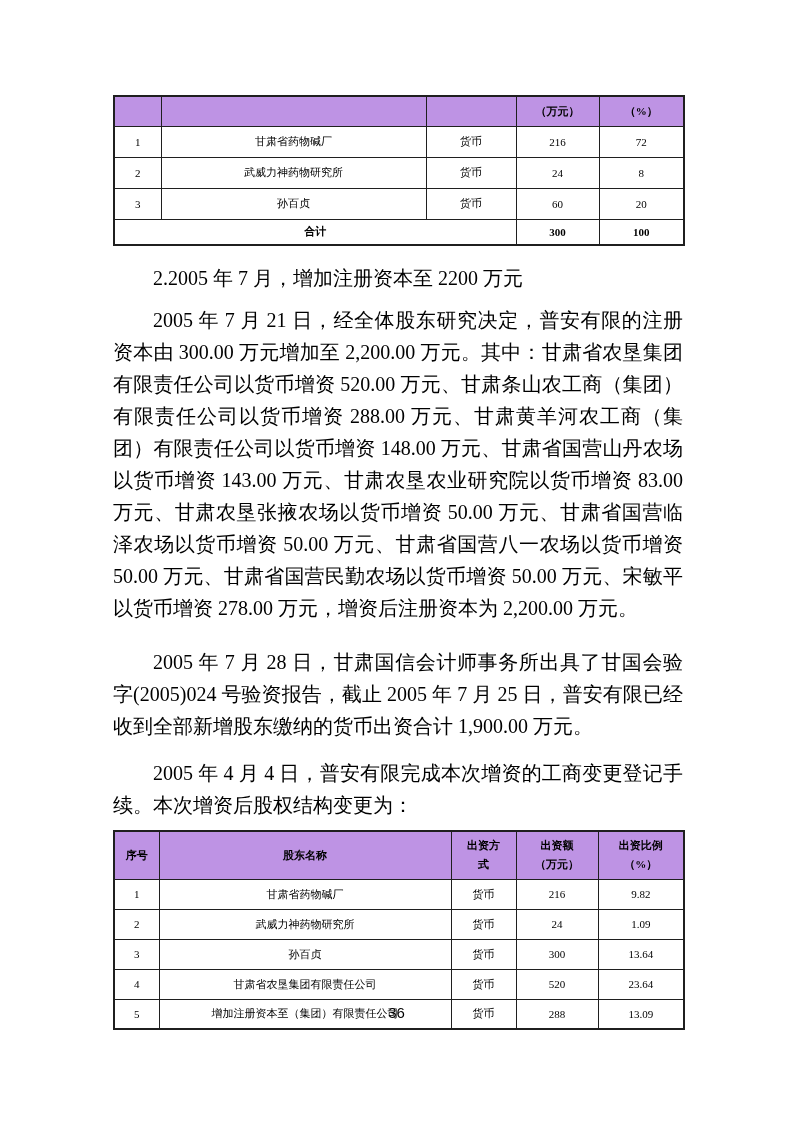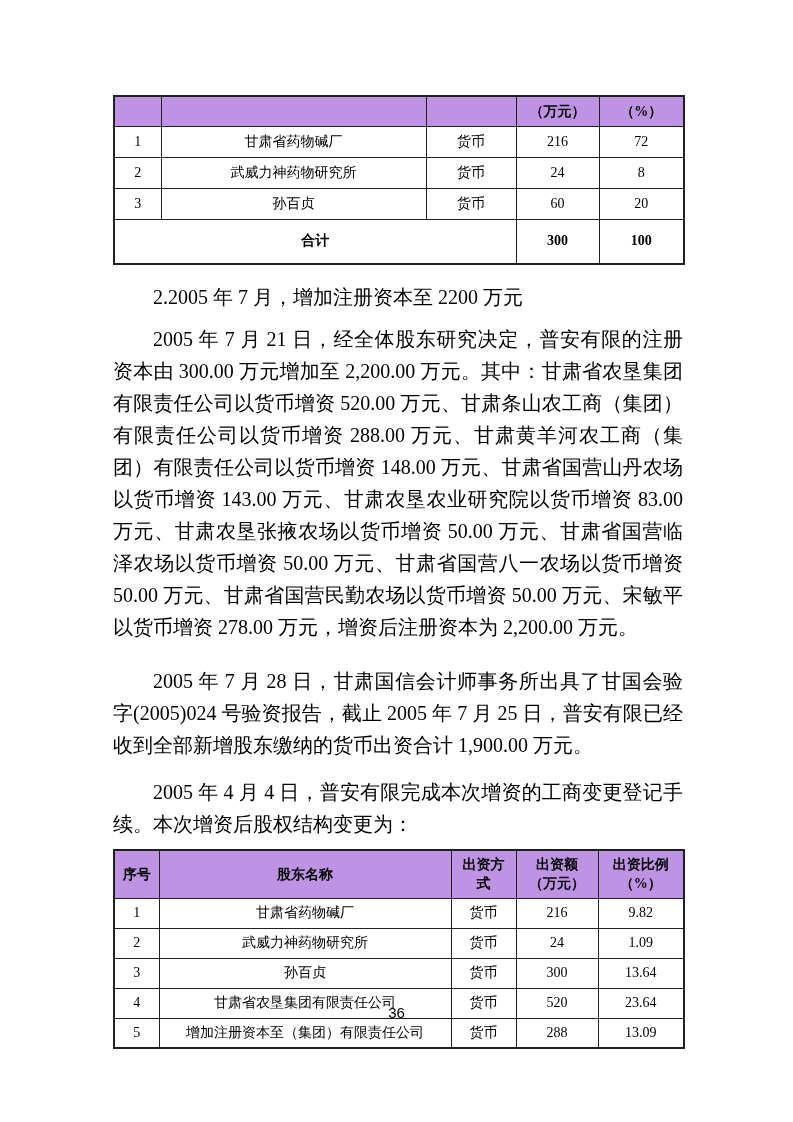--- a/index.html
+++ b/index.html
@@ -17,40 +17,40 @@
   }
   .content{
     position:absolute;
     left:113px;top:95px;
     width:570px;
   }
   table.doc-table{
     border-collapse:collapse;
     table-layout:fixed;
     width:570px;
-    font-size:14px;
+    font-size:11px;
   }
   table.doc-table td,table.doc-table th{
     border:1px solid var(--border-dark);
     padding:0;
     overflow:hidden;
     vertical-align:middle;
     text-align:center;
     font-weight:normal;
   }
   table.doc-table{border:2px solid var(--border-dark);}
   tr.head-row th{
     background:var(--header-purple);
     font-weight:bold;
     white-space:pre-line;
     line-height:19px;
   }
   .t1 tr.head-row{height:30px;}
   .t1 tr.data-row{height:31px;}
-  .t1 tr.total-row{height:45px;}
+  .t1 tr.total-row{height:26px;}
   .t2 tr.head-row{height:48px;}
   .t2 tr.data-row{height:30px;}
   td.num{text-align:right;padding-right:7px;}
   tr.total-row td{font-weight:bold;}
   .para{
     font-size:20px;
     line-height:32px;
     text-align:justify;
     text-indent:2em;
     margin:0;

